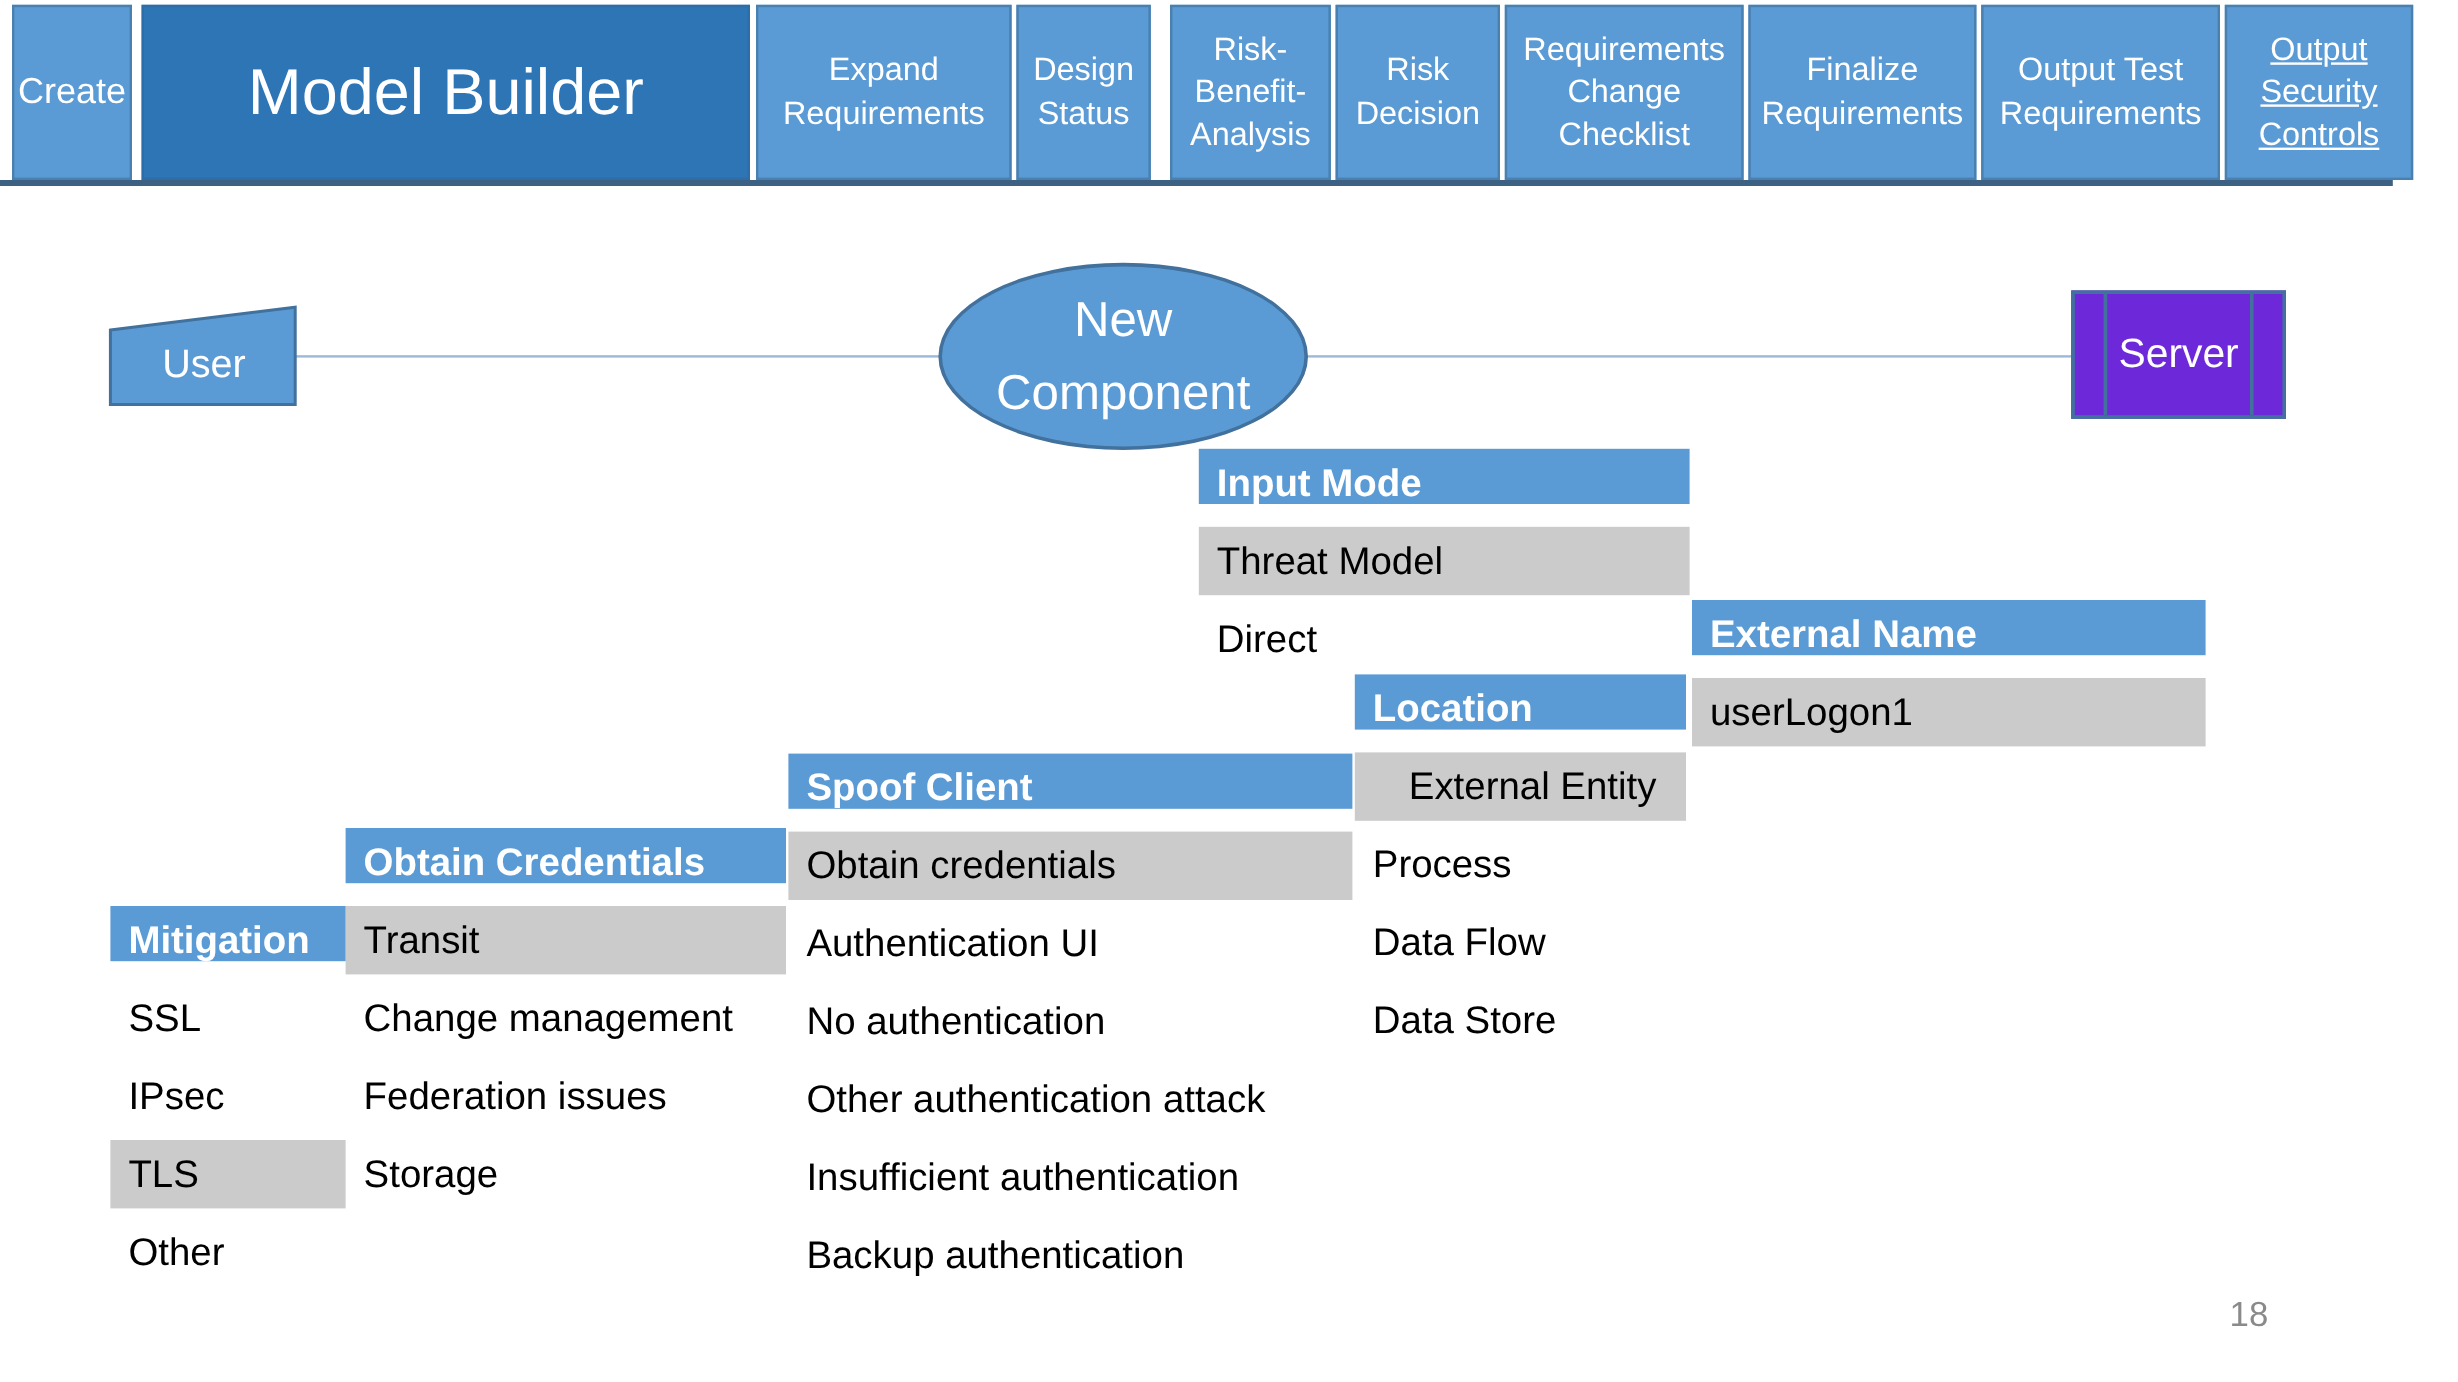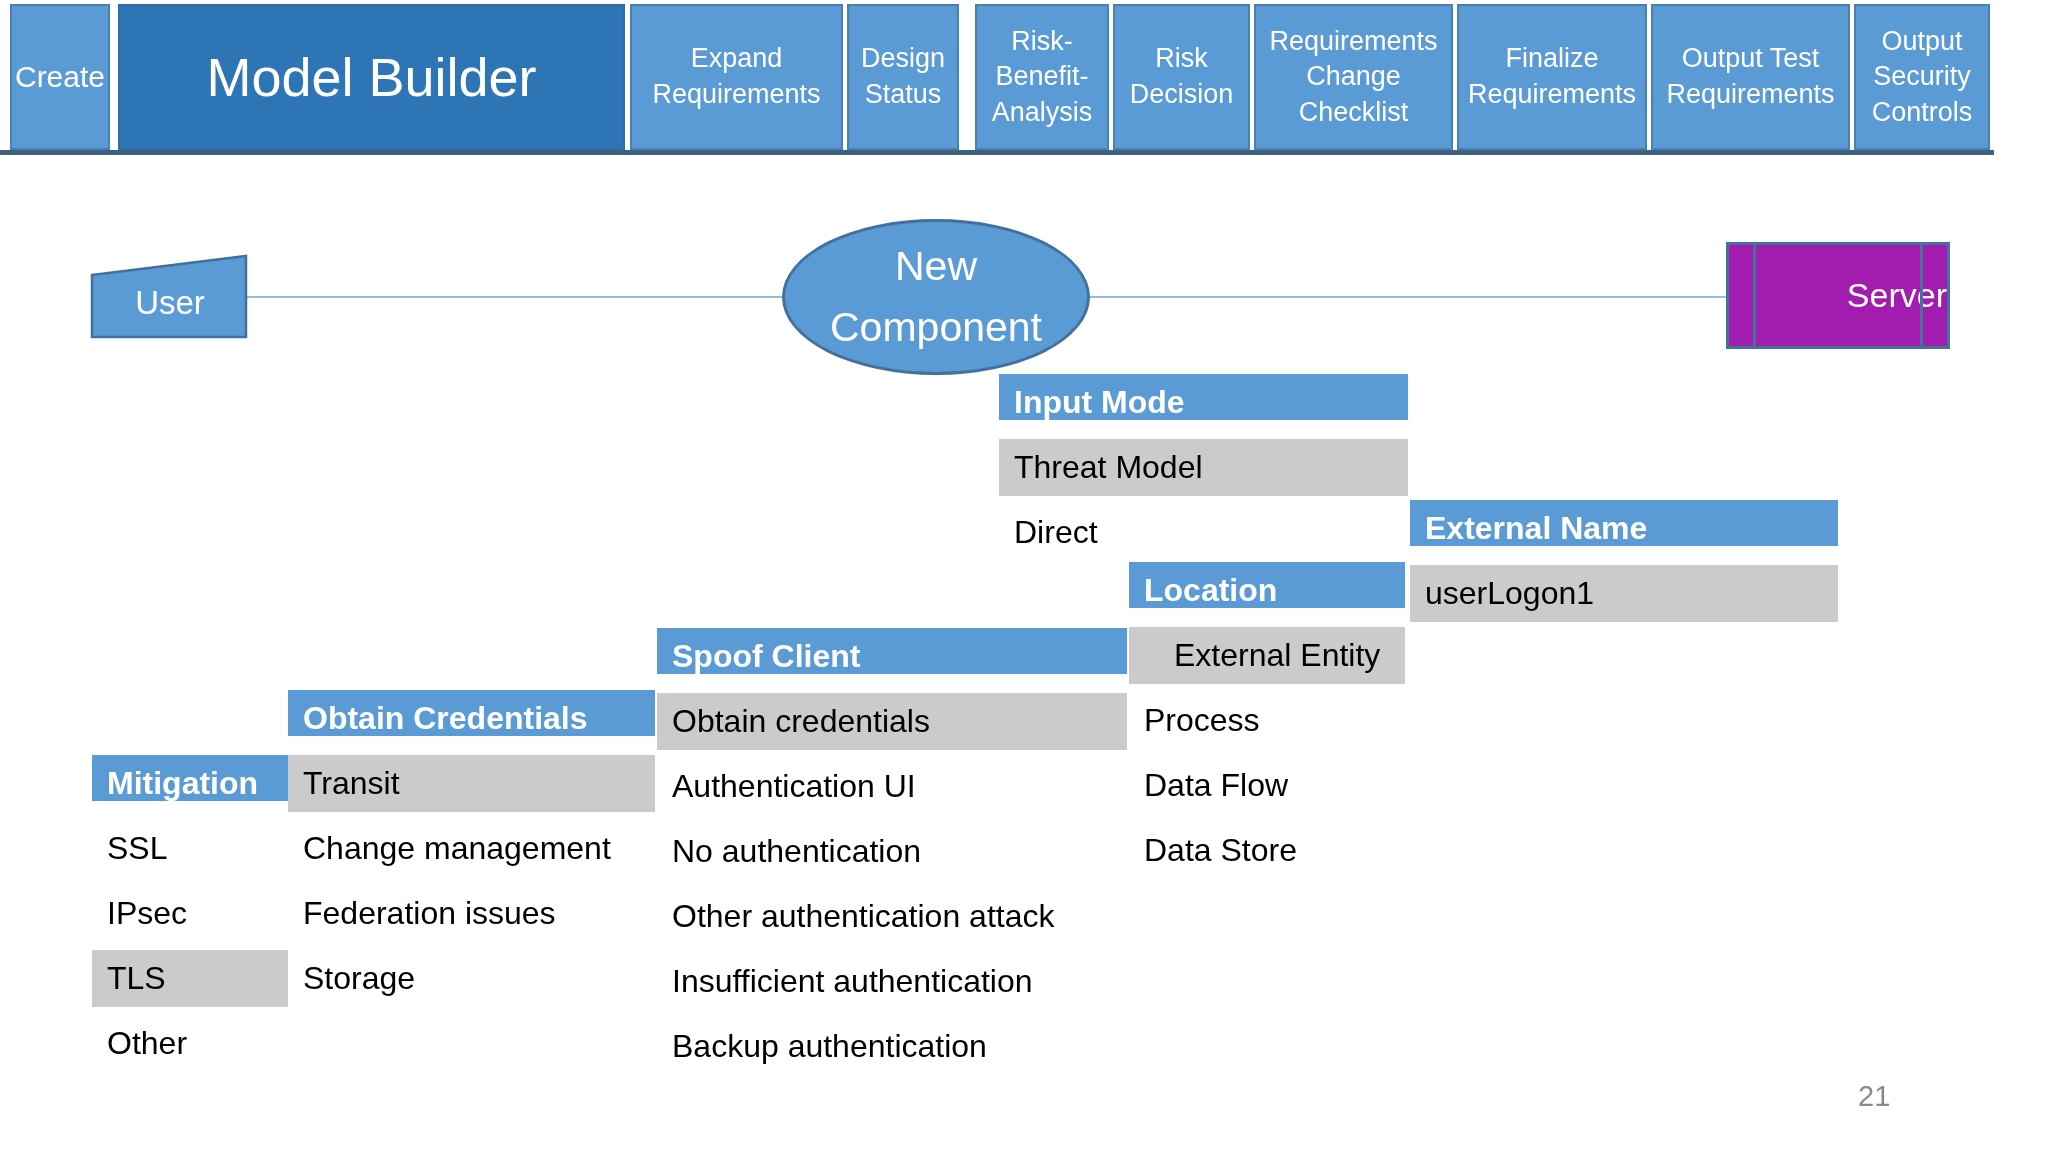--- a/index.html
+++ b/index.html
@@ -20,23 +20,23 @@
   #connector{position:absolute;left:246px;top:296px;width:1484px;height:2px;background:#9DB9D8;}
   #user-shape{position:absolute;left:90px;top:254px;width:160px;height:86px;cursor:pointer;}
   #user-label{position:absolute;left:0;top:30px;width:100%;text-align:center;color:#fff;font-size:33px;}
   #component-shape{
     position:absolute;left:782px;top:219px;width:308px;height:156px;
     background:#5B9BD5;border:3px solid #41719C;border-radius:50%;
     box-sizing:border-box;display:flex;align-items:center;justify-content:center;cursor:pointer;
   }
   #component-label{width:215px;text-align:center;color:#fff;font-size:41px;line-height:1.5;}
   #server-shape{
-    position:absolute;left:1726px;top:242px;width:224px;height:107px;
-    background:#a21caf;border:3px solid #41719C;box-sizing:border-box;
-    display:flex;align-items:center;justify-content:flex-end;cursor:pointer;
+    position:absolute;left:1726px;top:242px;width:179px;height:107px;
+    background:#6d28d9;border:3px solid #41719C;box-sizing:border-box;
+    display:flex;align-items:center;justify-content:center;cursor:pointer;
   }
   #server-label{color:#fff;font-size:34px;}
   .server-line{position:absolute;top:0;bottom:0;width:3px;background:#41719C;}
   .server-line.l{left:24px;} .server-line.r{right:24px;}
 
   
   .menu{position:absolute;}
   .menu-header{
     position:absolute;left:0;top:0;width:100%;height:46px;line-height:57px;
     background:#5B9BD5;color:#ffffff;font-weight:bold;font-size:32px;
@@ -67,21 +67,21 @@
   <div class="tb-btn" style="left:975px;width:134px;">Risk-Benefit-Analysis</div>
 
   <div class="tb-btn" style="left:1113px;width:137px;">Risk Decision</div>
 
   <div class="tb-btn" style="left:1254px;width:199px;">Requirements Change Checklist</div>
 
   <div class="tb-btn" style="left:1457px;width:190px;">Finalize Requirements</div>
 
   <div class="tb-btn" style="left:1651px;width:199px;">Output Test Requirements</div>
 
-  <div class="tb-btn" style="left:1854px;width:136px;">Output Security Controls</div>
+  <div class="tb-btn" style="left:1854px;width:157px;text-decoration:underline;">Output Security Controls</div>
 
   <div id="tb-underline"></div>
 
   <div id="connector"></div>
 
   <div id="user-shape">
     <svg width="160" height="86" viewBox="0 0 160 86">
       <polygon points="2,21 156,2 156,83 2,83" fill="#5B9BD5" stroke="#41719C" stroke-width="2.5"></polygon>
     </svg>
     <span id="user-label">User</span>
@@ -135,15 +135,15 @@
   </div>
 
   <div class="menu" style="left:92px;top:755px;width:196px;height:317px;">
     <div class="menu-header">Mitigation</div>
     <div class="menu-row" style="top:65px;">SSL</div>
     <div class="menu-row" style="top:130px;">IPsec</div>
     <div class="menu-row sel" style="top:195px;">TLS</div>
     <div class="menu-row" style="top:260px;">Other</div>
   </div>
 
-  <div id="page-num">21</div>
+  <div id="page-num">18</div>
 
 </div>
 
 </body></html>

